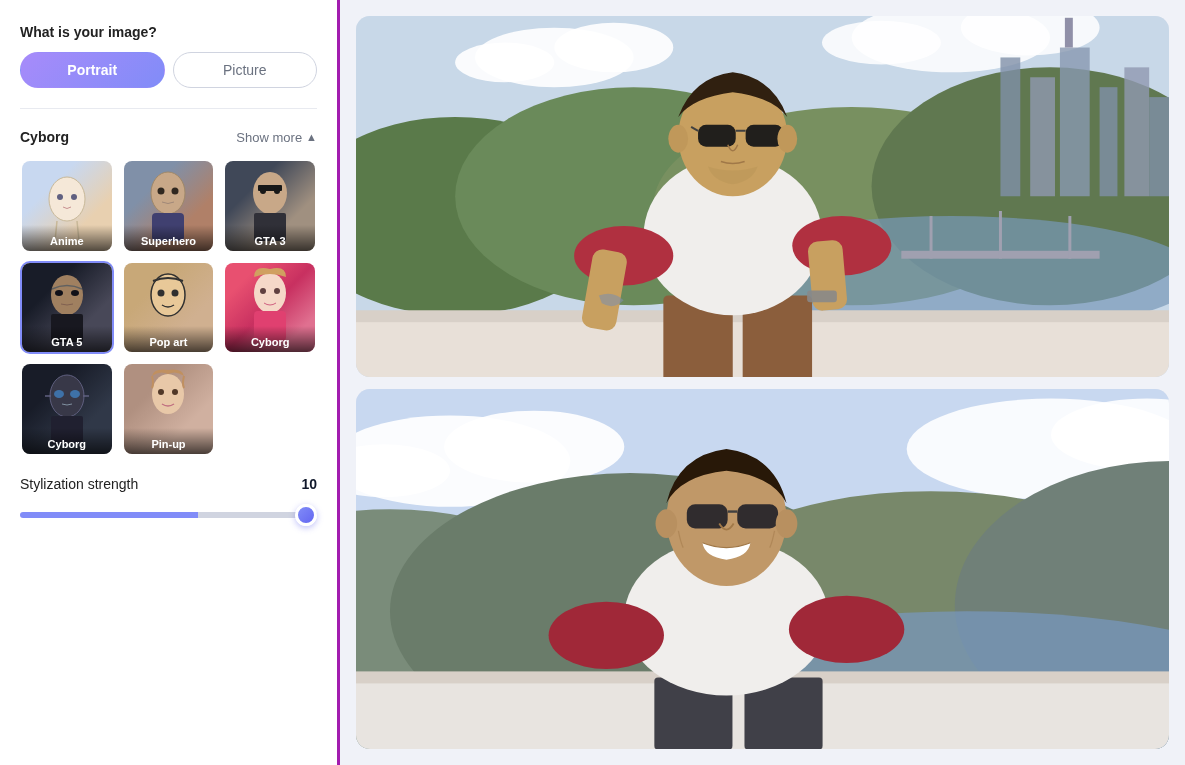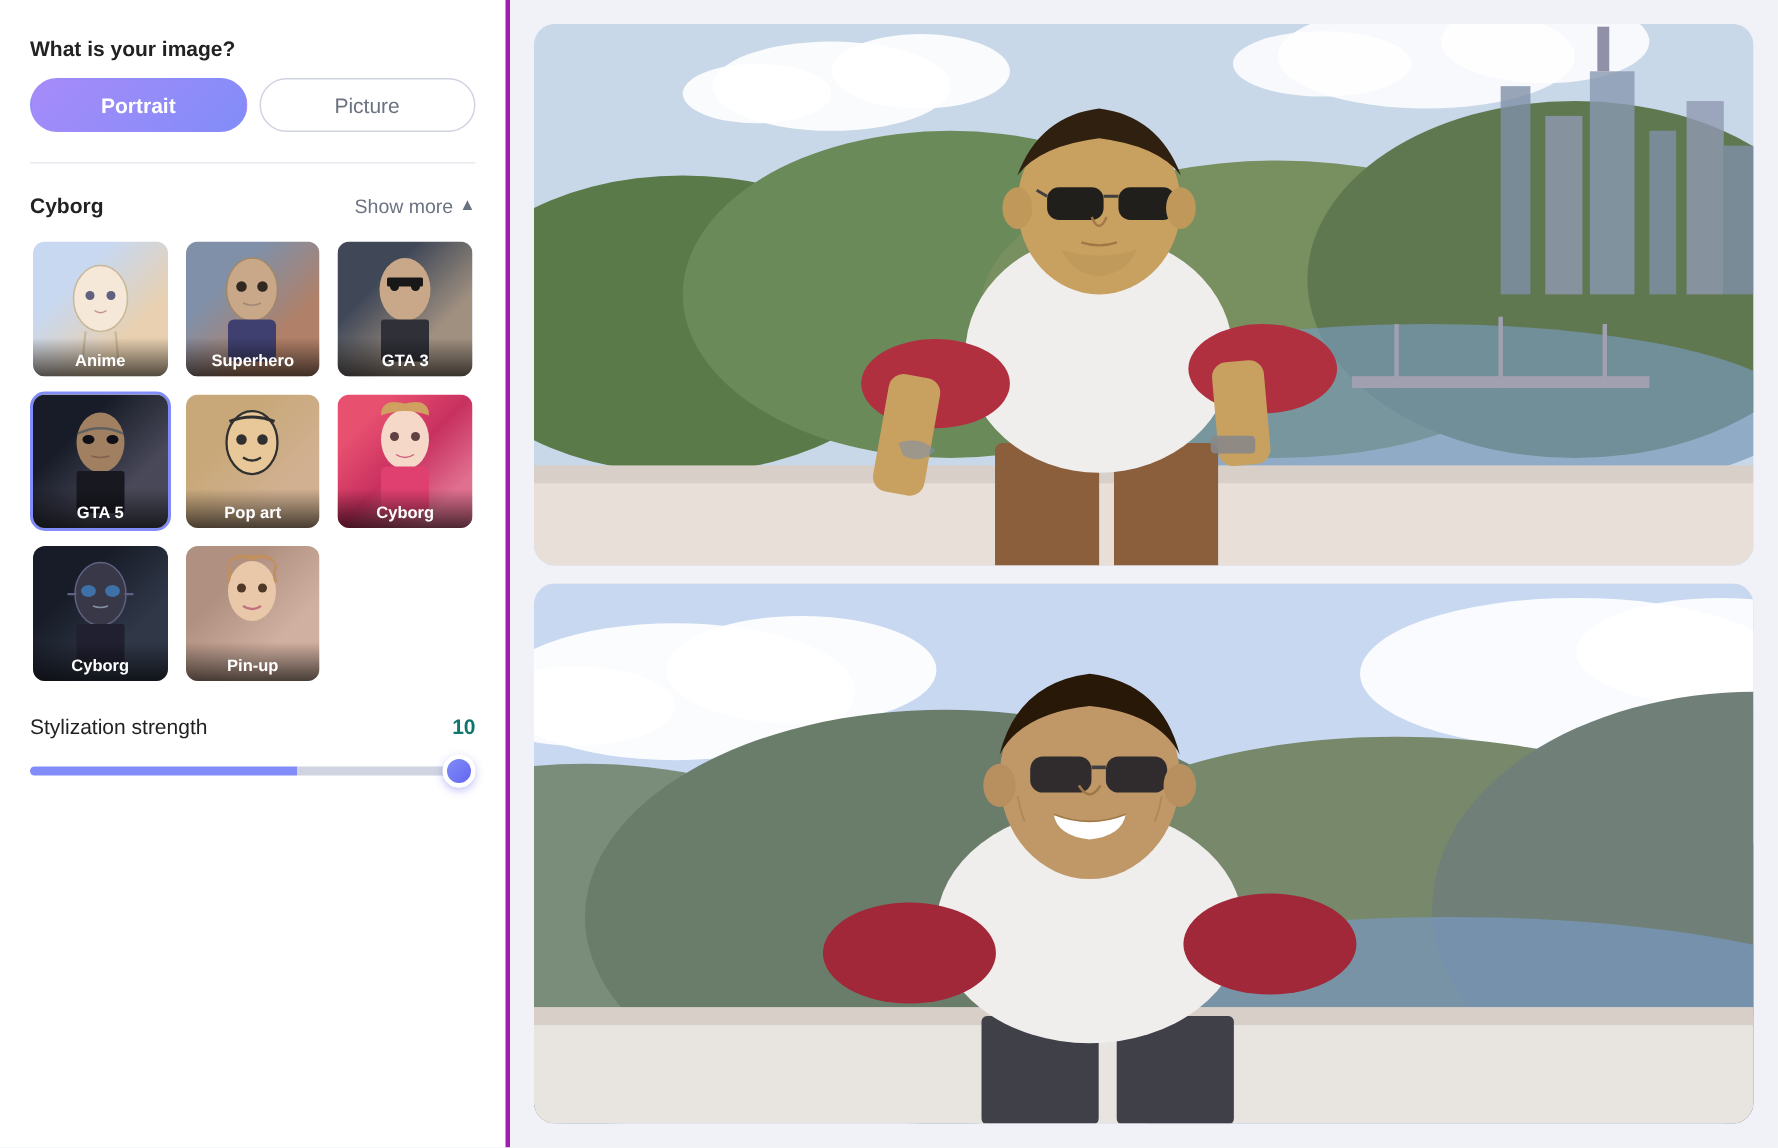--- a/index.html
+++ b/index.html
@@ -122,21 +122,21 @@
       margin-bottom: 12px;
     }
     .strength-label {
       font-size: 14px;
       font-weight: 400;
       color: #222;
     }
     .strength-value {
       font-size: 14px;
       font-weight: 600;
-      color: #0f766e;
+      color: #0f172a;
     }
     input[type=range] {
       width: 100%;
       height: 6px;
       -webkit-appearance: none;
       appearance: none;
       border-radius: 3px;
       background: linear-gradient(to right, #818cf8 0%, #818cf8 60%, #d0d4e0 60%, #d0d4e0 100%);
       outline: none;
       cursor: pointer;

